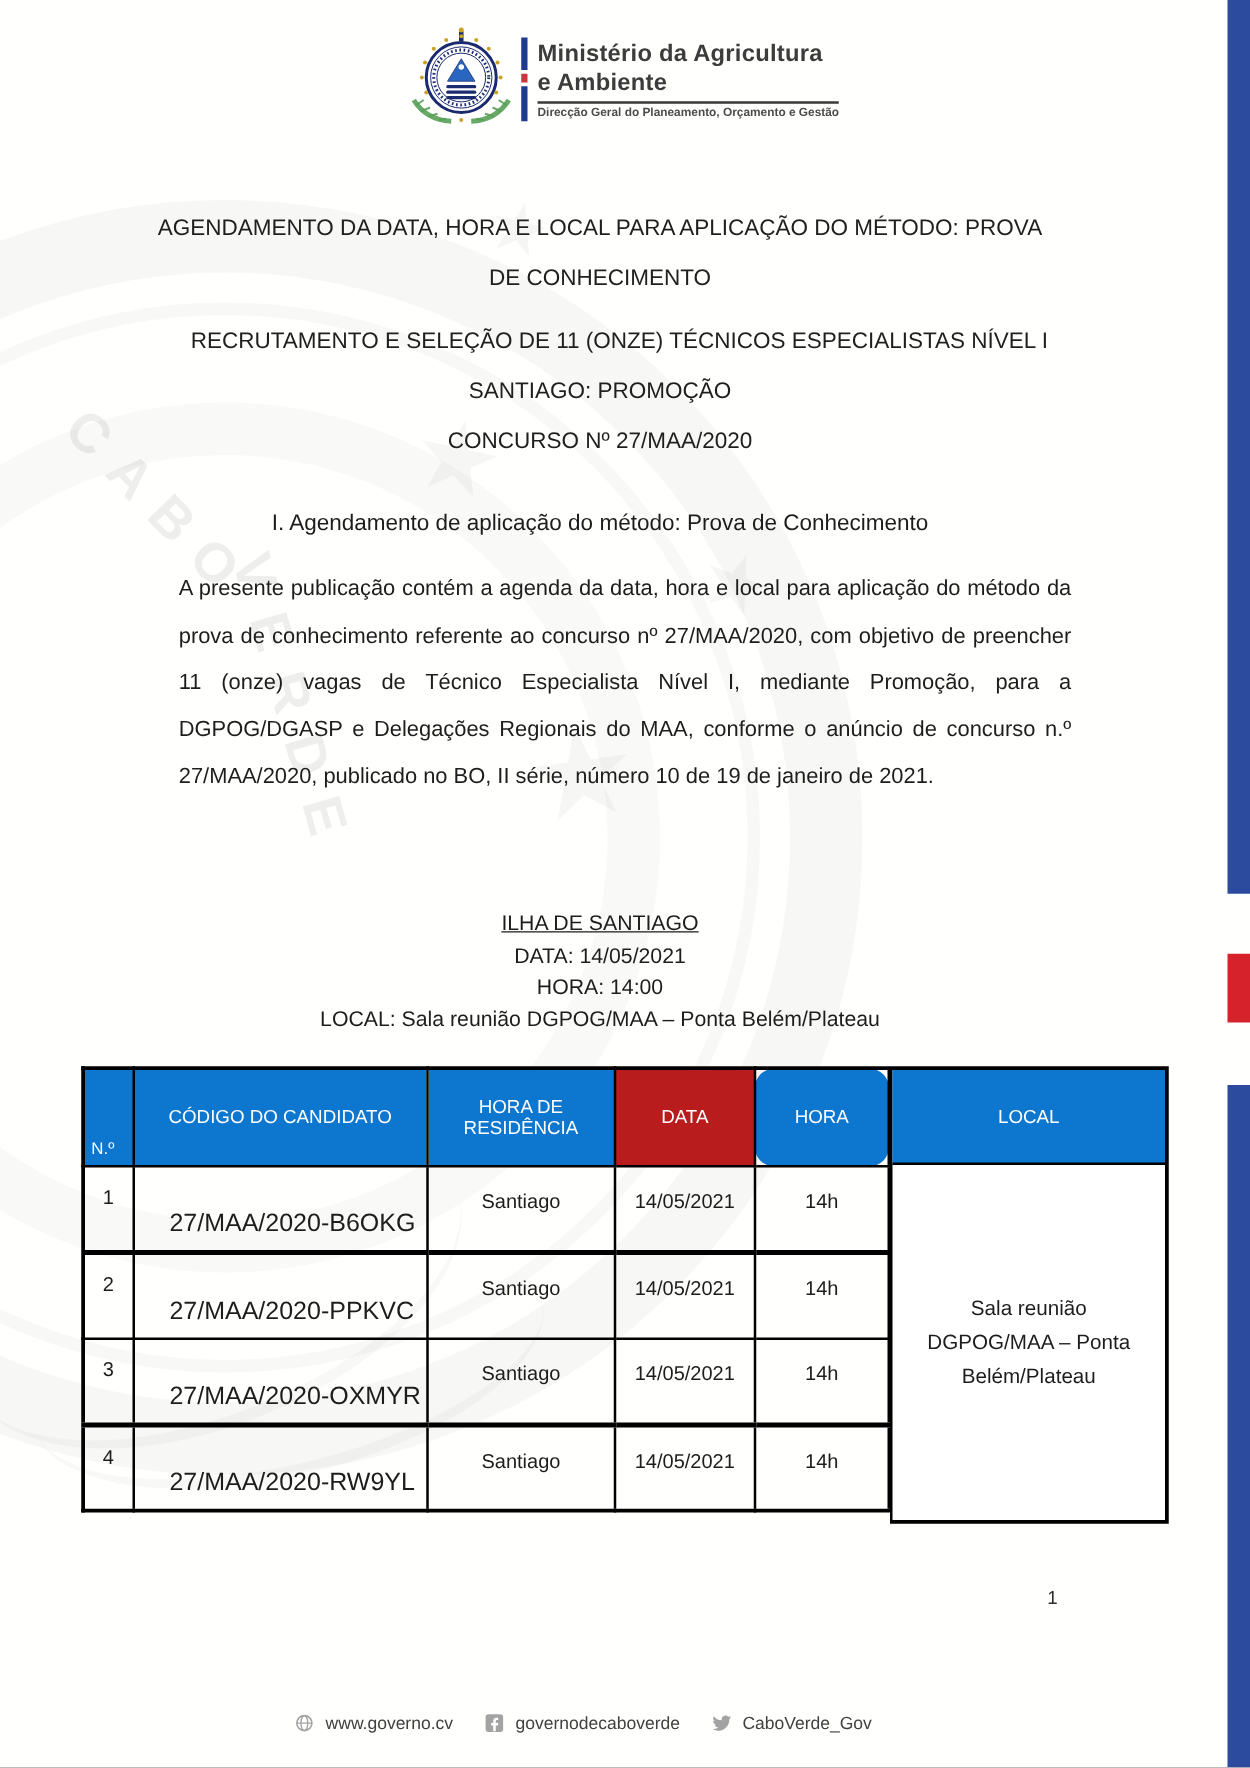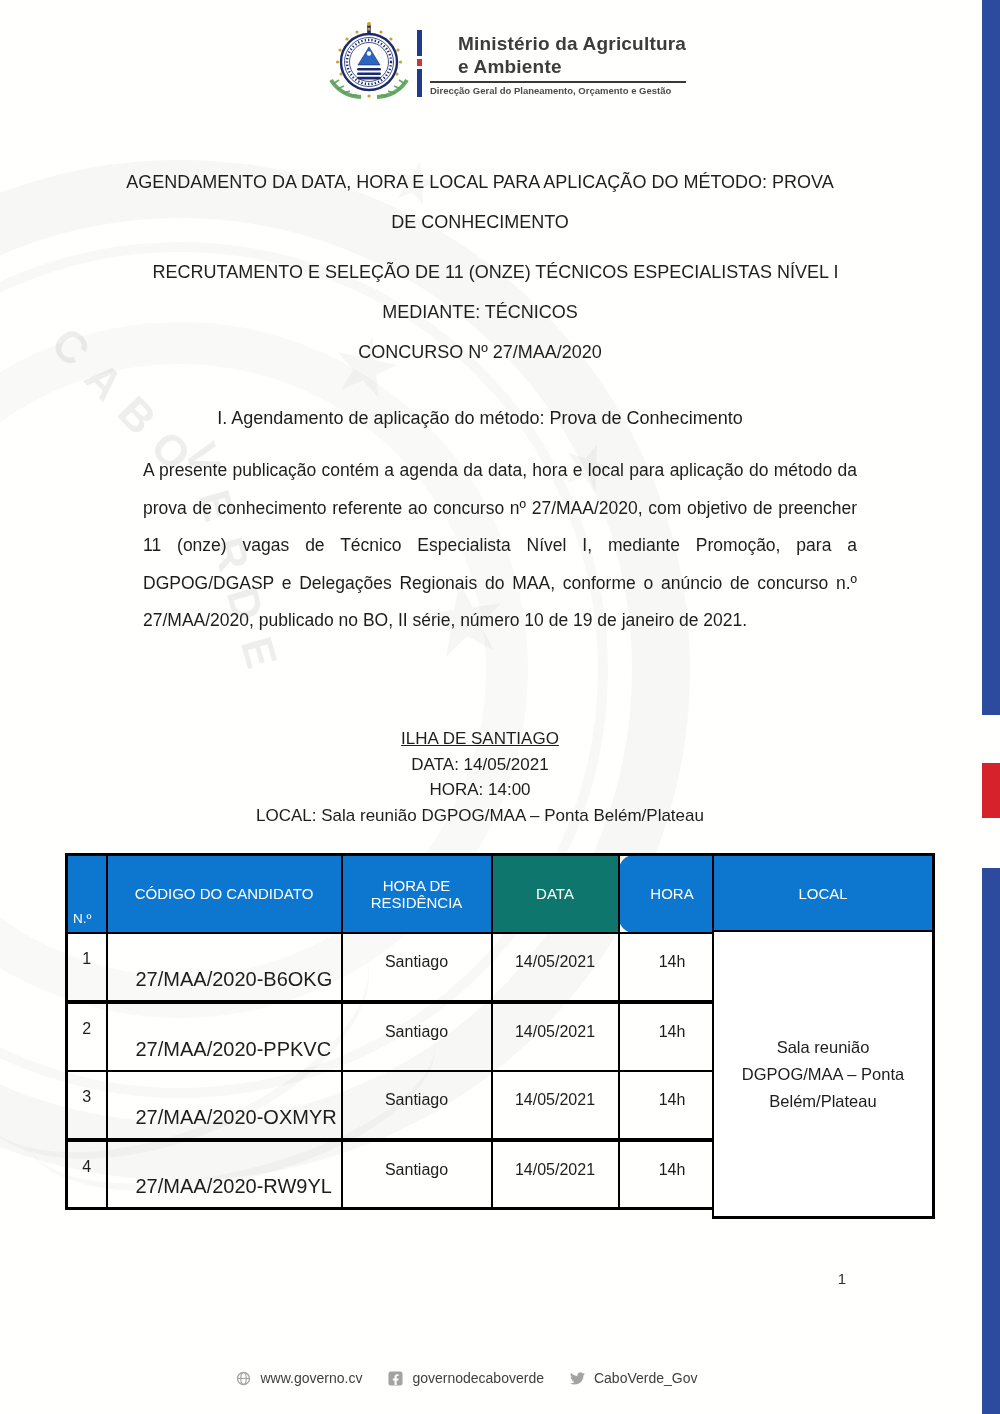--- a/index.html
+++ b/index.html
@@ -47,21 +47,21 @@
     display: flex; align-items: flex-start; }
   .emblem { width: 92px; height: 84px; }
   .lh-divider { margin: 10px 8px 0 2px; width: 5px; display: flex;
     flex-direction: column; align-items: stretch; }
   .lh-div-blue1 { height: 26px; }
   .lh-div-gap { height: 3px; }
   .lh-div-red { height: 7px; }
   .lh-div-blue2 { height: 28px; }
   .lh-text { padding-top: 12px; }
   .ministry-name { font-size: 19px; line-height: 23px; font-weight: bold;
-    color: #3c3c3c; letter-spacing: 0.2px; margin-left: 28px; }
+    color: #3c3c3c; letter-spacing: 0.2px; }
   .department { margin-top: 3px; border-top: 2px solid #3a3a3a;
     padding-top: 2px; font-size: 9.5px; font-weight: bold; color: #4c4c4c; }
 
   
   .title-block { position: absolute; left: 0; top: 162px; width: 960px;
     text-align: center; font-size: 18px; color: #1f1f1f; }
   .title-line { height: 40px; line-height: 40px; }
   .title-gap { margin-top: 10px; padding-left: 31px; }
 
   
@@ -185,42 +185,42 @@
       <div class="ministry-name">Ministério da Agricultura</div>
       <div class="ministry-name">e Ambiente</div>
       <div class="department">Direcção Geral do Planeamento, Orçamento e Gestão</div>
     </div>
   </div>
 
   <div class="title-block">
     <div class="title-line">AGENDAMENTO DA DATA, HORA E LOCAL PARA APLICAÇÃO DO MÉTODO: PROVA</div>
     <div class="title-line">DE CONHECIMENTO</div>
     <div class="title-line title-gap">RECRUTAMENTO E SELEÇÃO DE 11 (ONZE) TÉCNICOS ESPECIALISTAS NÍVEL I</div>
-    <div class="title-line">MEDIANTE: TÉCNICOS</div>
+    <div class="title-line">SANTIAGO: PROMOÇÃO</div>
     <div class="title-line">CONCURSO Nº 27/MAA/2020</div>
   </div>
 
   <div class="section-heading">I. Agendamento de aplicação do método: Prova de Conhecimento</div>
   <div class="body-paragraph">A presente publicação contém a agenda da data, hora e local para aplicação do método da prova de conhecimento referente ao concurso nº 27/MAA/2020, com objetivo de preencher 11 (onze) vagas de Técnico Especialista Nível I, mediante Promoção, para a DGPOG/DGASP e Delegações Regionais do MAA, conforme o anúncio de concurso n.º 27/MAA/2020, publicado no BO, II série, número 10 de 19 de janeiro de 2021.</div>
 
   <div class="session-block">
     <div class="session-island">ILHA DE SANTIAGO</div>
     <div>DATA: 14/05/2021</div>
     <div>HORA: 14:00</div>
     <div>LOCAL: Sala reunião DGPOG/MAA – Ponta Belém/Plateau</div>
   </div>
 
   <div class="table-wrap">
     <table class="doc-table">
       <thead>
         <tr>
           <th class="th-num" style="width:40px;background:#0d76cf;">N.º</th>
           <th style="width:235px;background:#0d76cf;">CÓDIGO DO CANDIDATO</th>
           <th style="width:150px;background:#0d76cf;">HORA DE RESIDÊNCIA</th>
-          <th style="width:127px;background:#0f766e;">DATA</th>
+          <th style="width:112px;background:#b91c1c;">DATA</th>
           <th style="width:107px;background:#0d76cf;border-radius:15px;">HORA</th>
         </tr>
       </thead>
       <tbody>
         <tr class="thick">
           <td class="td-num">1</td>
           <td class="td-code">27/MAA/2020-B6OKG</td>
           <td class="td-mid">Santiago</td>
           <td class="td-mid">14/05/2021</td>
           <td class="td-mid">14h</td>

